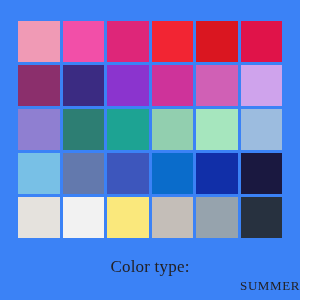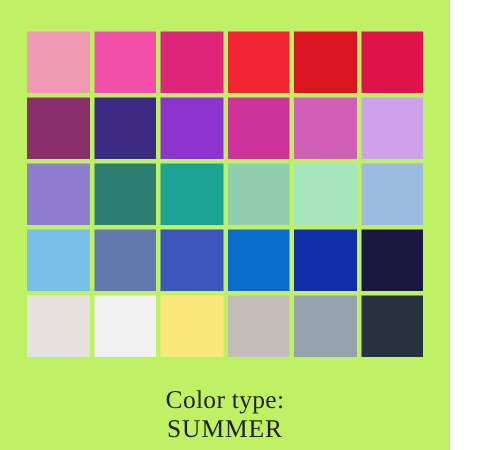--- a/index.html
+++ b/index.html
@@ -50,29 +50,30 @@
     color: #231f20;
   }
   #caption-line-1 {
     display: block;
     font-size: 17px;
     line-height: 19px;
     letter-spacing: 0.2px;
   }
   #caption-line-2 {
     display: block;
-    font-size: 17px;
+    font-size: 13px;
     line-height: 19px;
     letter-spacing: 0.6px;
+    text-align: right;
   }
 </style>
 </head>
 <body>
 
-<div id="palette-card" style="background-color: #bef264;">
+<div id="palette-card" style="background-color: #3b82f6;">
 
   <div id="swatch-grid">
 
     <div class="swatch-row">
       <div class="swatch" style="background-color: rgb(240, 154, 181);"></div>
       <div class="swatch" style="background-color: rgb(242, 79, 168);"></div>
       <div class="swatch" style="background-color: rgb(222, 38, 121);"></div>
       <div class="swatch" style="background-color: rgb(242, 37, 51);"></div>
       <div class="swatch" style="background-color: rgb(218, 22, 32);"></div>
       <div class="swatch" style="background-color: rgb(224, 19, 73);"></div>

